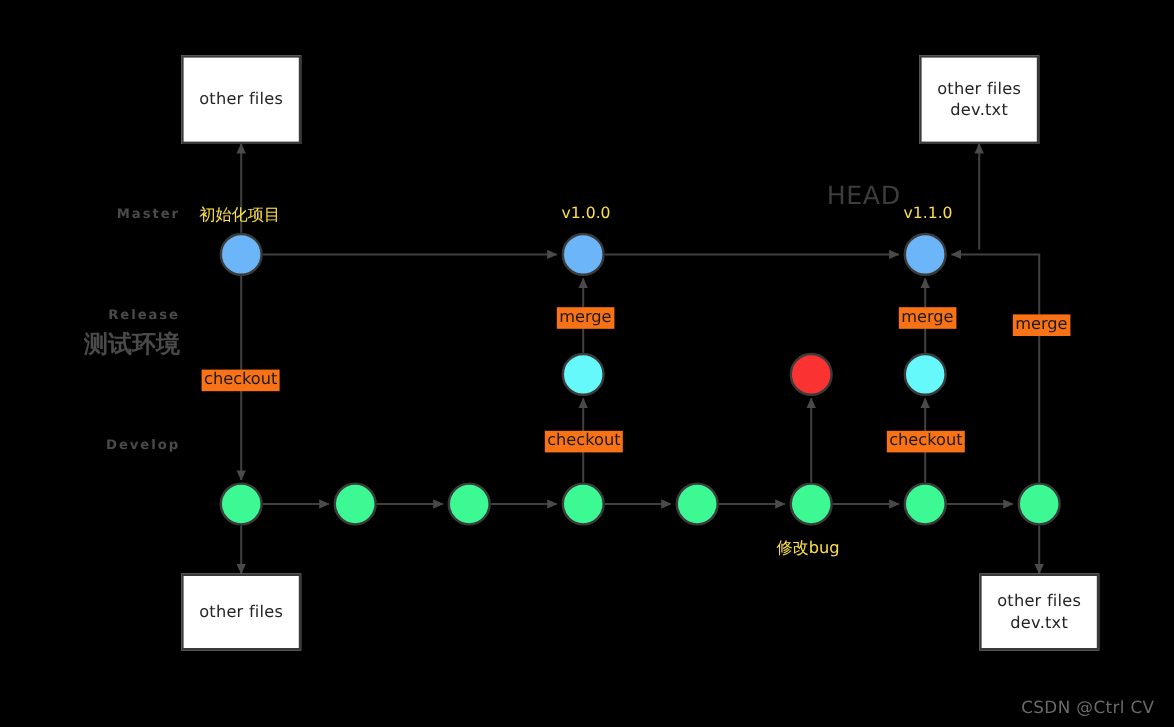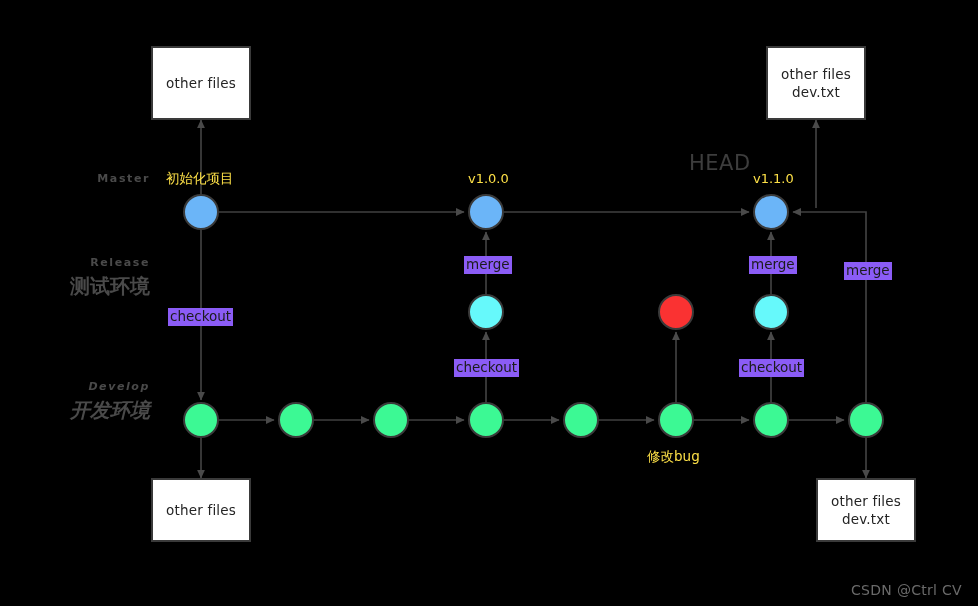--- a/index.html
+++ b/index.html
@@ -27,21 +27,21 @@
   .rowlabel .en{font-size:11px;letter-spacing:1.6px;font-weight:600;display:block;}
   .rowlabel .cn{font-size:20px;font-weight:700;display:block;margin-top:4px;white-space:nowrap;}
 
   .tag{
     position:absolute;color:#fde047;font-size:13px;white-space:nowrap;
   }
   .tag.head{font-size:21px;color:#3d3d3d;letter-spacing:.5px;text-align:center;}
   .tag.cn{font-size:13.5px;}
 
   .edgelabel{
-    position:absolute;background:#8b5cf6;color:#1b1b1b;
+    position:absolute;background:#f97316;color:#1b1b1b;
     font-size:13.5px;line-height:1.15;padding:1px 2px;white-space:nowrap;
   }
 
   .watermark{
     position:absolute;right:16px;bottom:8px;color:#6a6a6a;
     font-size:14px;letter-spacing:.3px;white-space:nowrap;
   }
 </style>
 </head>
 <body>
@@ -89,23 +89,22 @@
     </g>
   </svg>
 
   <div class="rowlabel" style="left:20px;top:172px;width:130px;">
     <span class="en">Master</span>
   </div>
   <div class="rowlabel" style="left:20px;top:256px;width:130px;">
     <span class="en">Release</span>
     <span class="cn">测试环境</span>
   </div>
-  <div class="rowlabel" style="left:20px;top:380px;width:130px;font-style:italic;">
+  <div class="rowlabel" style="left:20px;top:364px;width:130px;">
     <span class="en">Develop</span>
-    <span class="cn">开发环境</span>
   </div>
 
   <div class="filebox" style="left:151px;top:46px;width:100px;height:74px;">
     <span>other files</span>
   </div>
 
   <div class="filebox" style="left:766px;top:46px;width:100px;height:74px;">
     <span style="white-space:pre-line;">other files
 dev.txt</span>
   </div>

